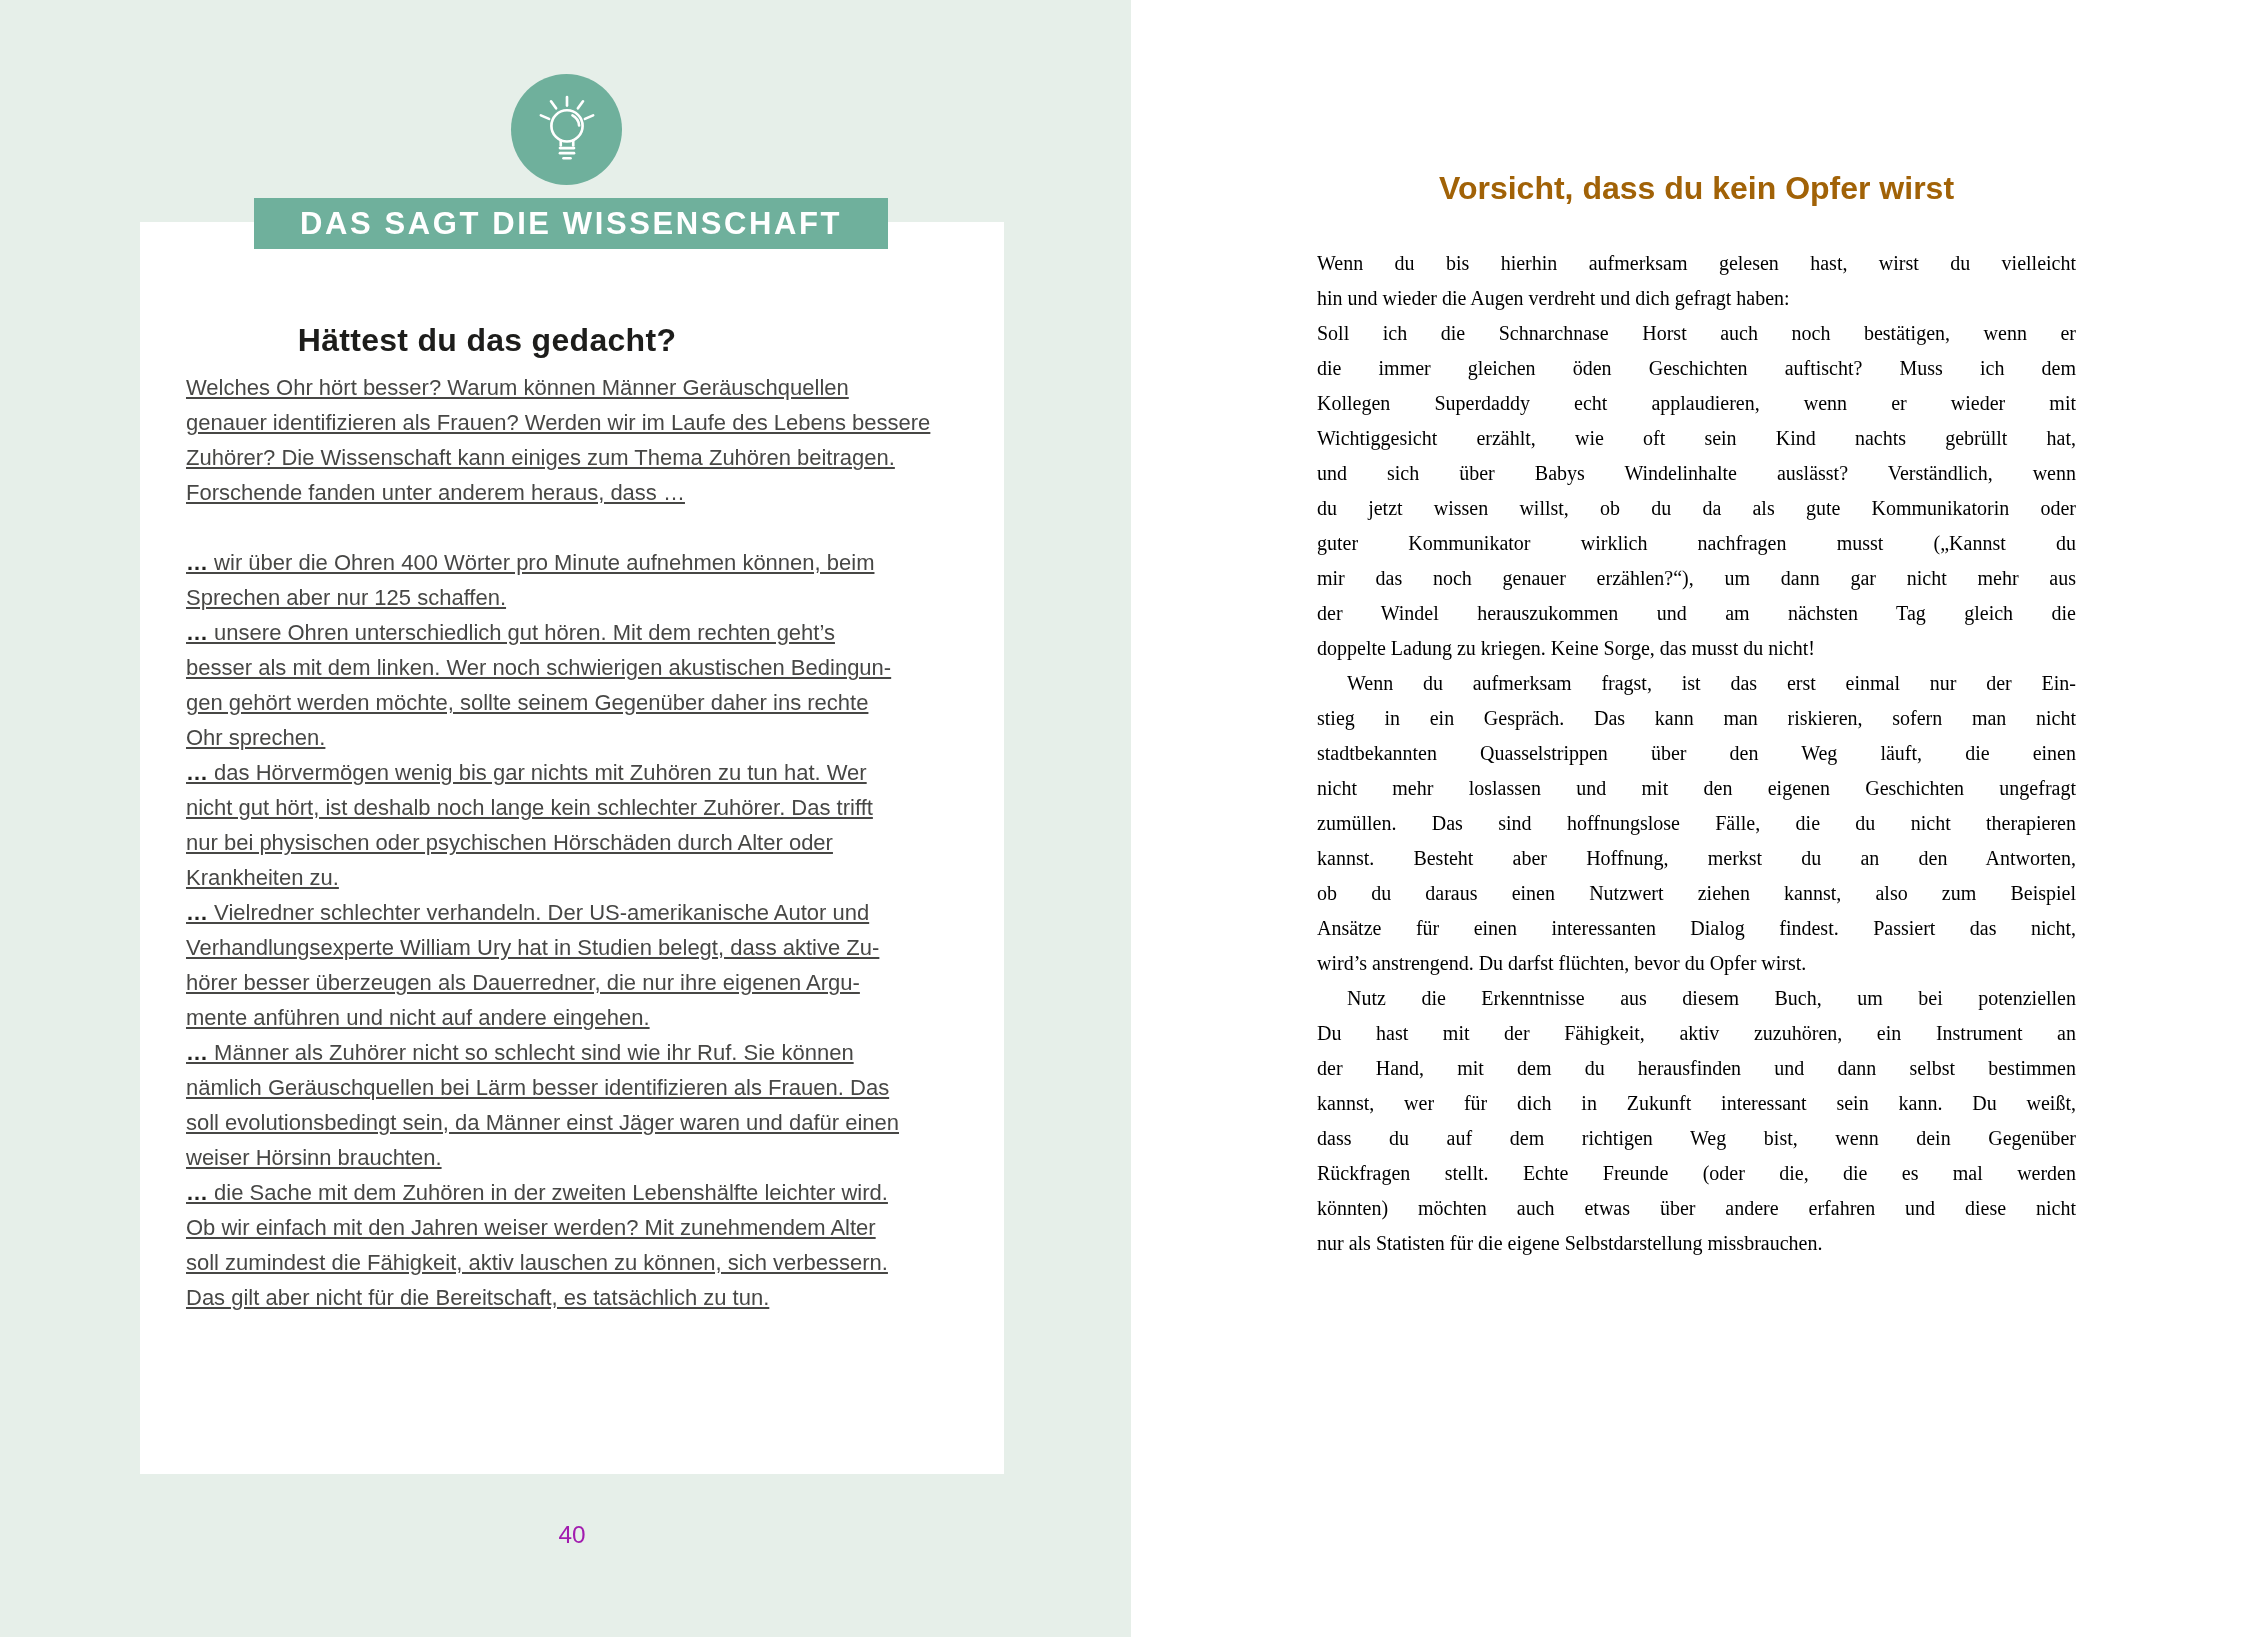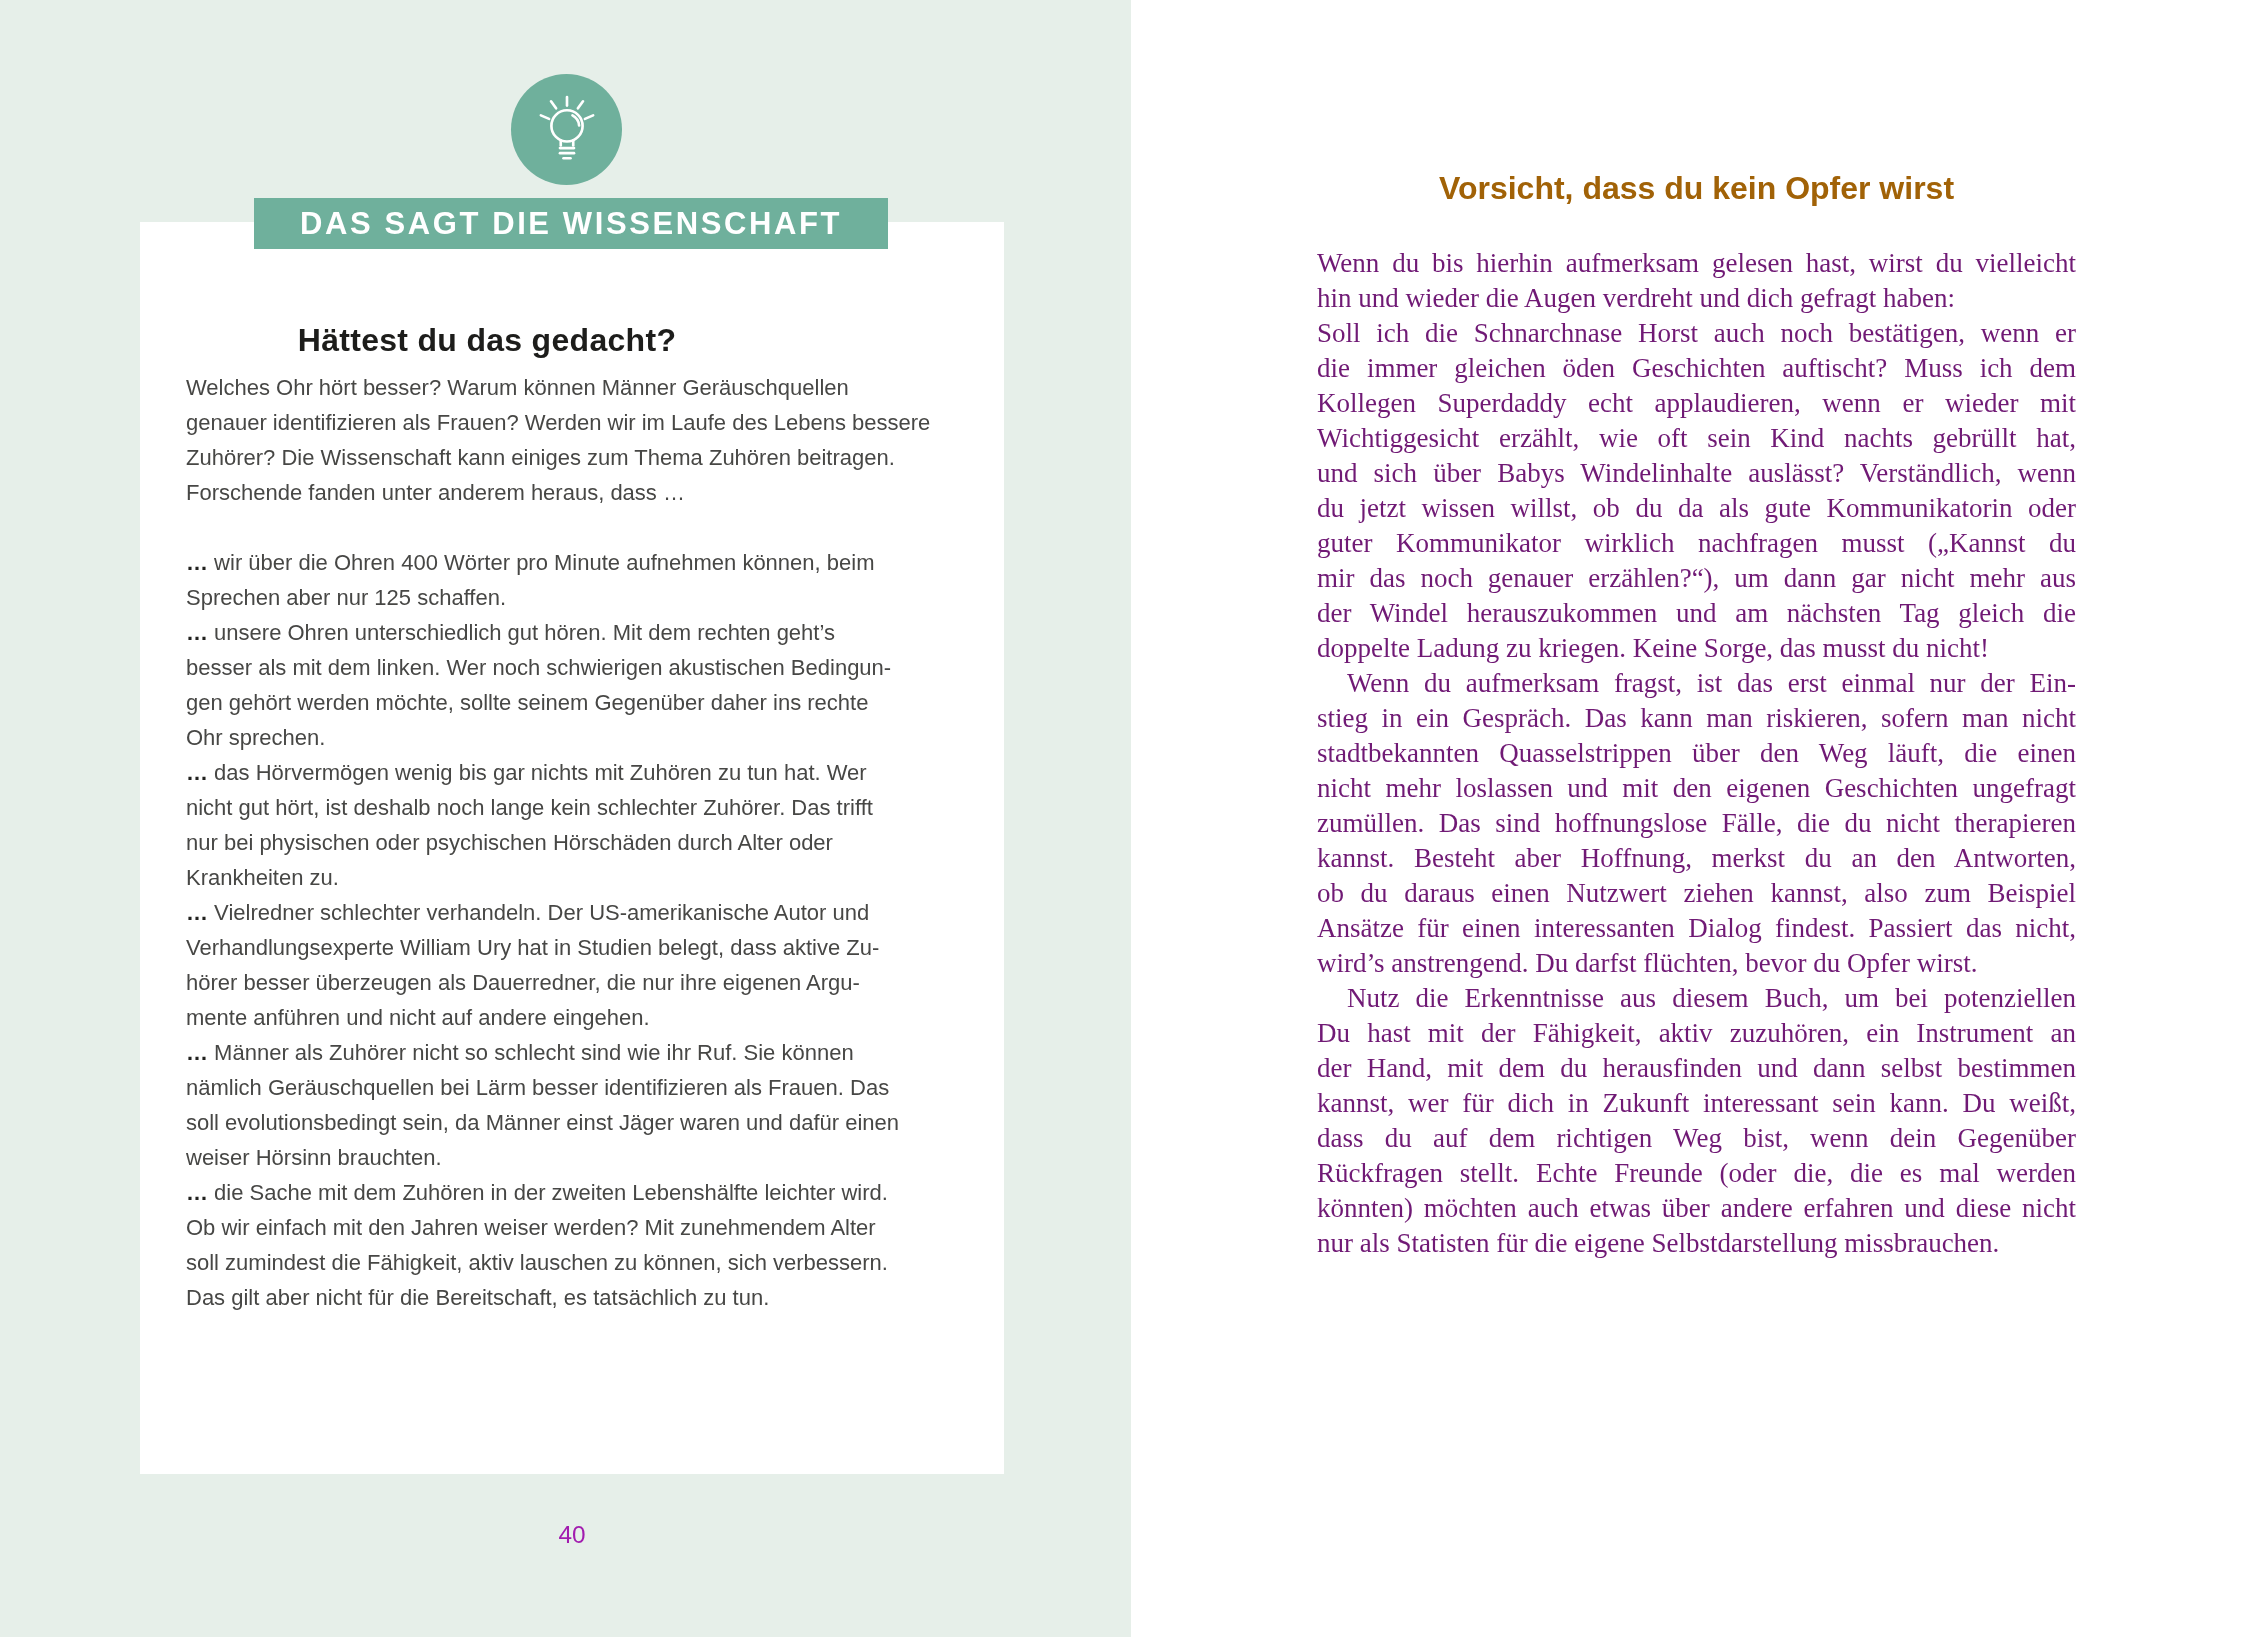--- a/index.html
+++ b/index.html
@@ -32,42 +32,42 @@
   .left-heading{
     position:absolute;left:140px;top:322px;width:694px;
     text-align:center;font-size:32px;font-weight:bold;color:#1d1d1b;
     letter-spacing:0.3px;
   }
   .left-body{
     position:absolute;left:186px;top:370px;width:768px;
     font-size:22px;line-height:35px;color:#474745;
     font-weight:normal;
   }
-  .left-body .line{white-space:nowrap;text-align:left;}
+  .left-body .line{white-space:nowrap;text-align:left;text-decoration:underline;}
   .para.intro{margin-bottom:35px;}
   .lead{font-weight:bold;color:#22221f;}
   .page-num{
     position:absolute;font-size:24.4px;color:#a21caf;text-align:center;
     font-family:"Liberation Sans",sans-serif;
     margin-top:12px;
   }
   .page-num.left{left:140px;top:1509px;width:864px;}
   
   .right-page{
     position:absolute;left:1131px;top:0;width:1130px;height:1637px;
     background:#ffffff;
   }
   .right-heading{
     position:absolute;left:186px;top:170px;width:759px;
     text-align:center;font-size:32px;font-weight:bold;color:#a16207;
   }
   .right-body{
     position:absolute;left:186px;top:246px;width:759px;
     font-family:"Liberation Serif",serif;
-    font-size:27px;line-height:35px;color:#701a75;
+    font-size:20px;line-height:35px;color:#000000;
   }
   .right-body .line-just{text-align:justify;text-align-last:justify;}
   .right-body .line-last{text-align:left;}
   .line-indent{text-indent:30px;}
 </style>
 </head>
 <body>
 
 <div class="left-page">
   <div class="card"></div>

